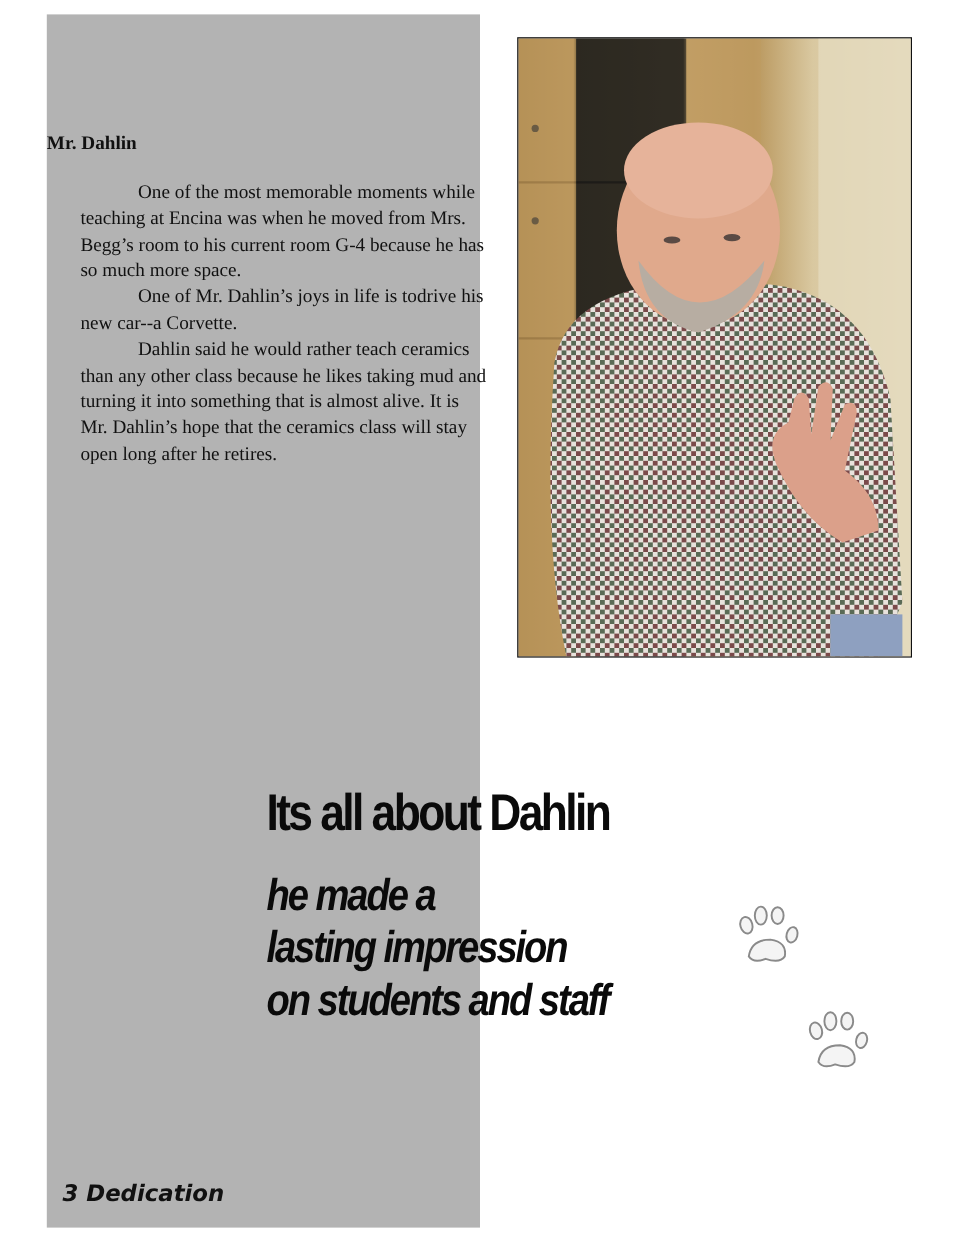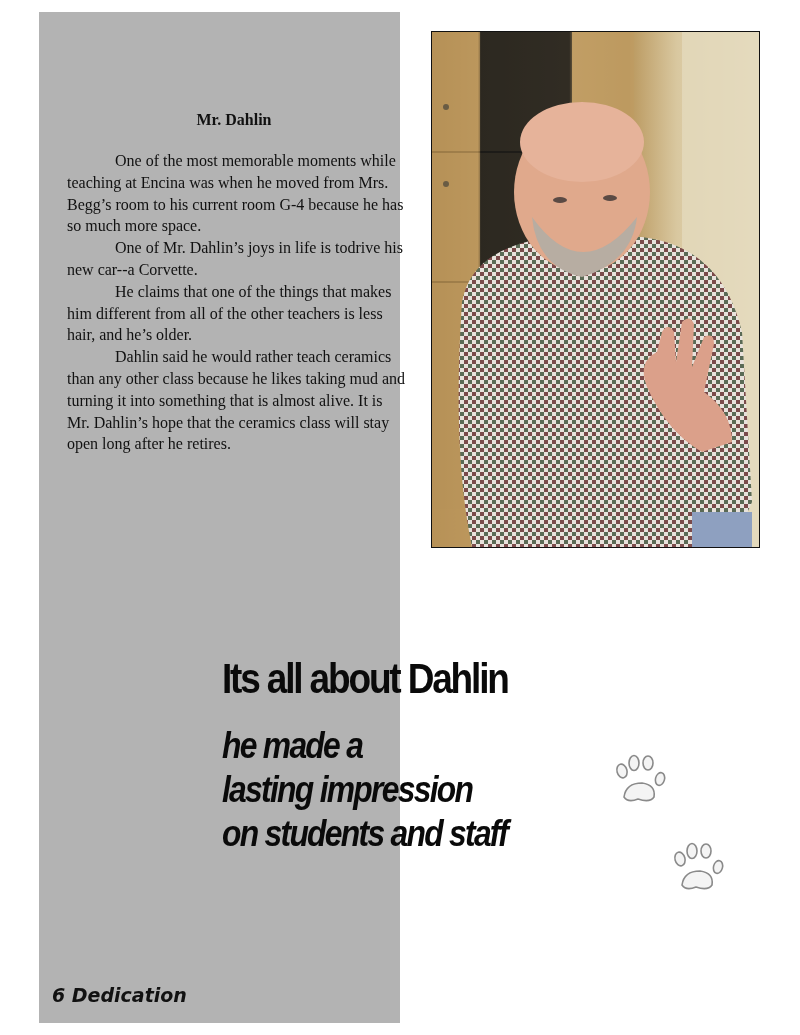--- a/index.html
+++ b/index.html
@@ -8,21 +8,21 @@
       background: #ffffff;
       font-family: "Liberation Serif", serif;
       color: #111;
     }
     .panel {
       position: absolute; left: 39px; top: 12px; width: 361px; height: 1011px;
       background: #b3b3b3;
     }
     .article-title {
       position: absolute; left: 39px; top: 111px; width: 390px;
-      text-align: center; font-weight: bold; font-size: 16px;
+      font-weight: bold; font-size: 16px;
       font-family: "Liberation Serif", serif;
     }
     .article-body {
       position: absolute; left: 67px; top: 150px; width: 340px;
       font-size: 16px; line-height: 21.8px;
       font-family: "Liberation Serif", serif;
     }
     .article-body p { margin: 0; text-indent: 48px; }
     .photo {
       position: absolute; left: 431px; top: 31px; width: 327px; height: 515px;
@@ -54,21 +54,20 @@
 </head>
 <body>
 
 <div class="panel"></div>
 
 <div class="article-title">Mr. Dahlin</div>
 
 <div class="article-body">
   <p>One of the most memorable moments while teaching at Encina was when he moved from Mrs. Begg’s room to his current room G-4 because he has so much more space.</p>
   <p>One of Mr. Dahlin’s  joys in life is todrive his new car--a Corvette.</p>
-  <p>He claims that one of the things that makes him different from all of the other teachers is less hair, and he’s older.</p>
   <p>Dahlin said he would rather teach ceramics than any other class because he likes taking mud and turning it into something that is almost alive.    It is Mr. Dahlin’s hope that the ceramics class will stay open long after he retires.</p>
 </div>
 
 <div class="photo" title="Photo of Mr. Dahlin waving in a checkered shirt in front of lockers">
   <svg width="327" height="515" viewBox="0 0 327 515">
 
     <g opacity="0.6">
       <rect x="0" y="0" width="48" height="515" fill="#b58f55"></rect>
       <rect x="48" y="0" width="92" height="330" fill="#2c2820"></rect>
       <rect x="140" y="0" width="62" height="515" fill="#c09c62"></rect>
@@ -128,13 +127,13 @@
     <g fill="#f4f4f4" stroke="#8a8a8a" stroke-width="1.6">
       <ellipse cx="10" cy="18" rx="5" ry="7" transform="rotate(-15 10 18)"></ellipse>
       <ellipse cx="22" cy="10" rx="5" ry="7.5"></ellipse>
       <ellipse cx="36" cy="10" rx="5" ry="7"></ellipse>
       <ellipse cx="48" cy="26" rx="4.5" ry="6.5" transform="rotate(15 48 26)"></ellipse>
       <path d="M12 44 Q 14 30 30 30 Q 44 32 42 44 Q 38 50 26 46 Q 16 50 12 44 Z"></path>
     </g>
   </svg>
 </div>
 
-<div class="footer">6 Dedication</div>
+<div class="footer">3 Dedication</div>
 
 </body></html>

